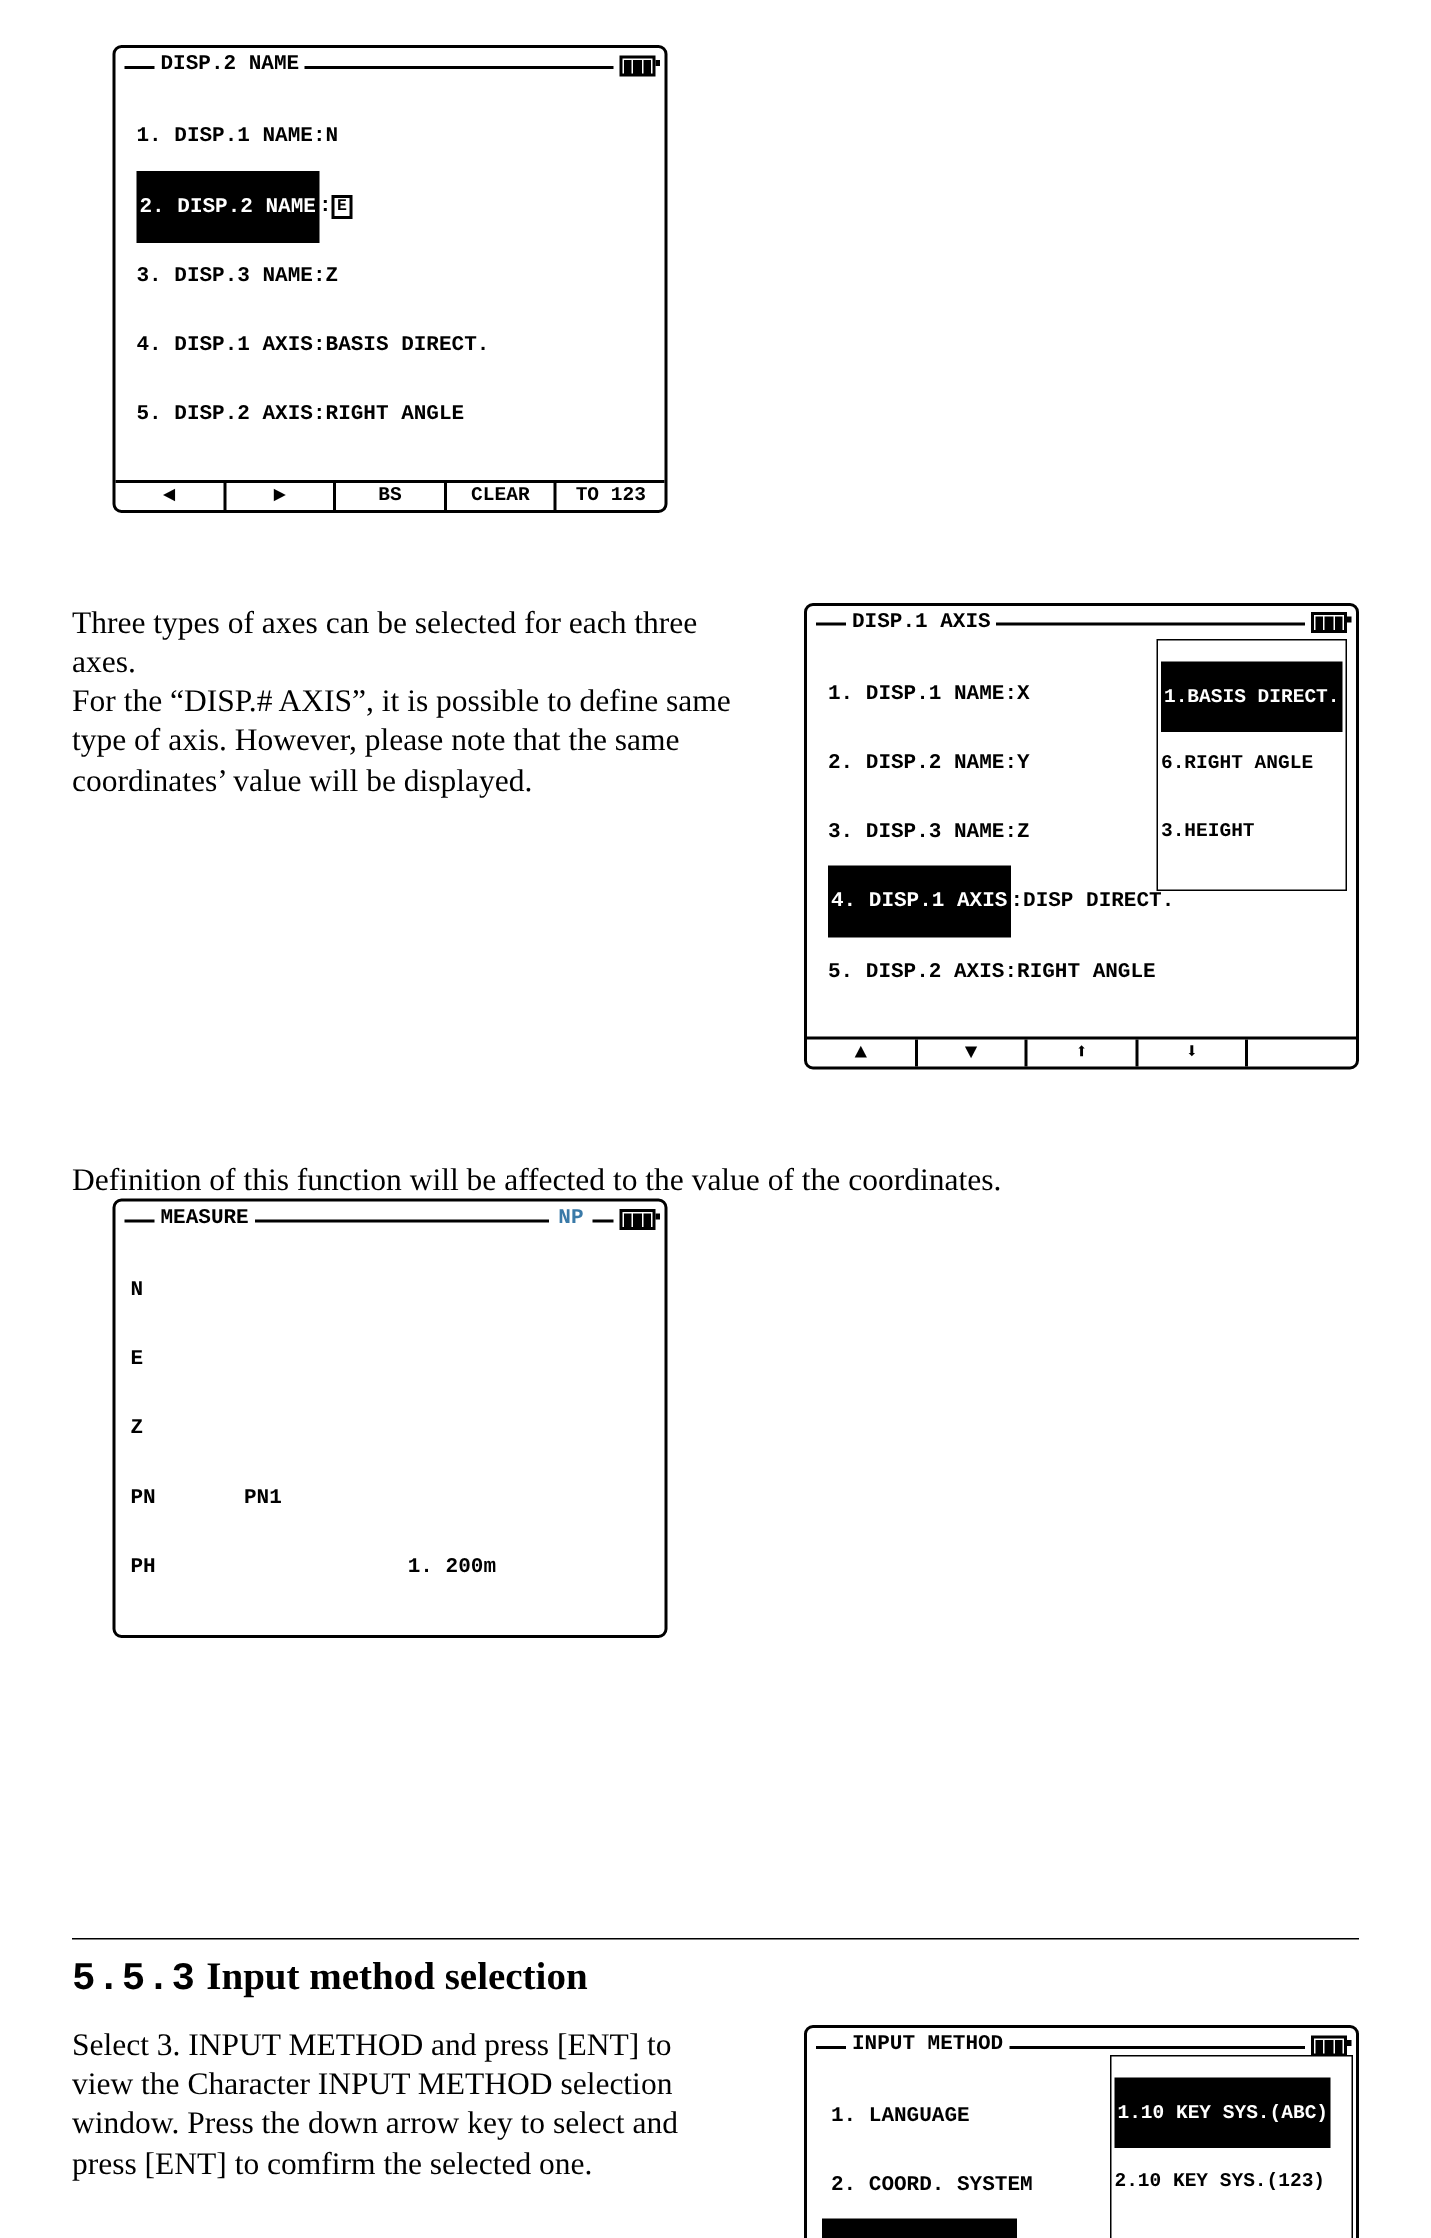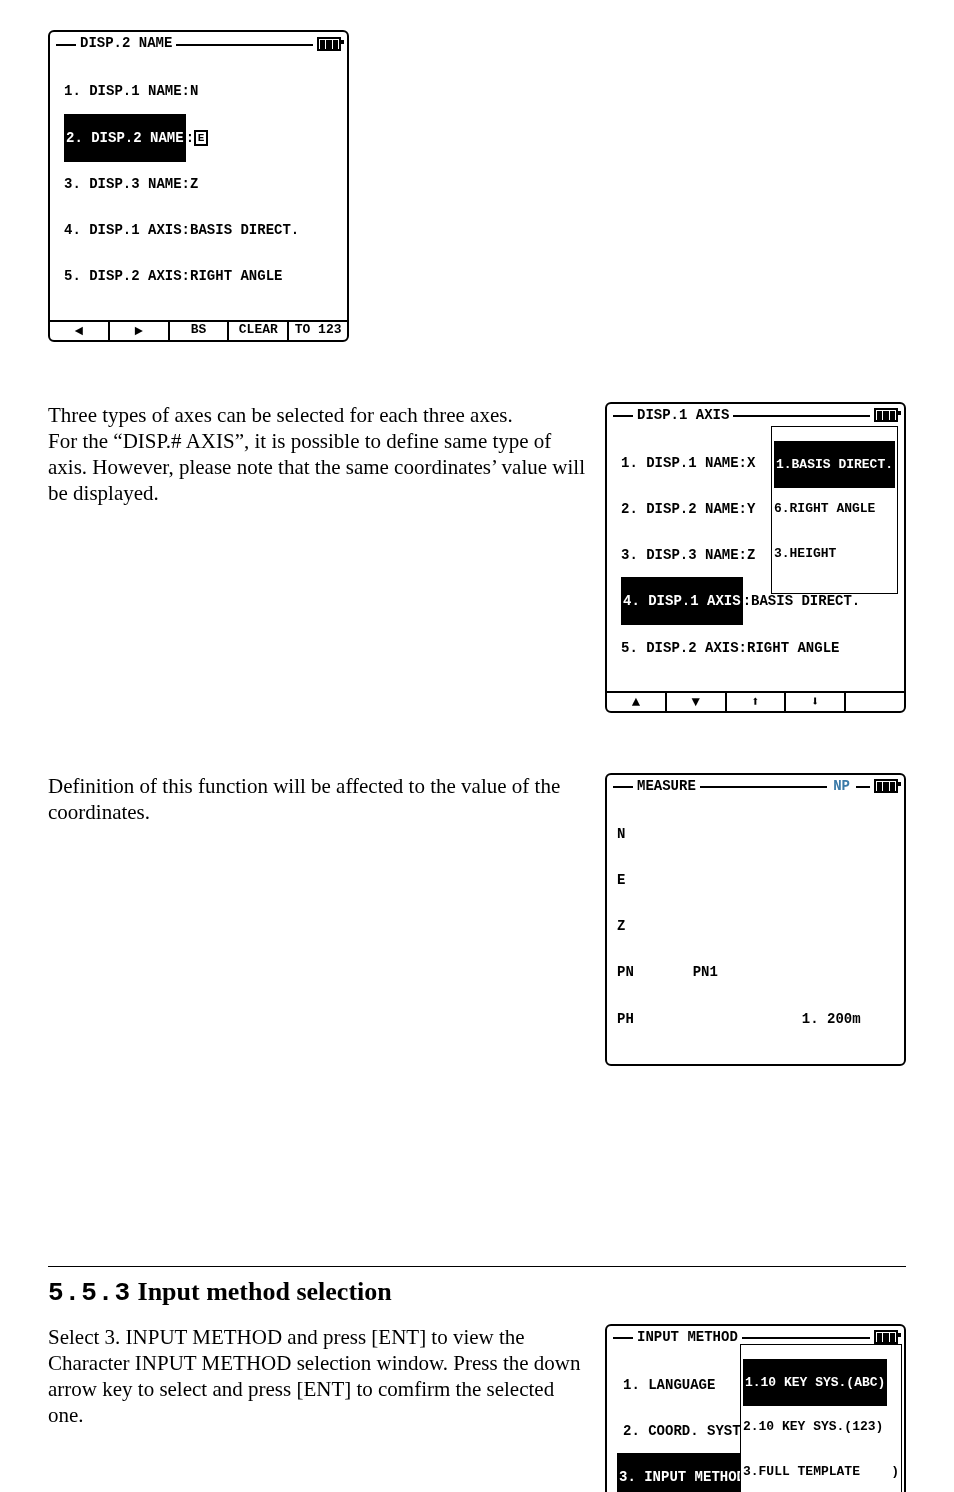--- a/index.html
+++ b/index.html
@@ -15,22 +15,23 @@
     display: flex;
     align-items: flex-start;
     margin-bottom: 60px;
   }
   .text-col {
     flex: 1;
     padding-right: 20px;
     line-height: 1.25;
   }
   .screen-col {
-    width: 301px;
+    width: 370px;
     flex-shrink: 0;
+    margin-left: 27px;
   }
   .lcd {
     border: 2px solid #000;
     border-radius: 6px;
     background: #fff;
     font-family: "Courier New", monospace;
     font-weight: bold;
     font-size: 14px;
     line-height: 1.1;
     padding: 4px 6px 2px 6px;
@@ -200,21 +201,21 @@
               <span></span>
               <span></span>
               <span></span>
             </div>
           </div>
       </div>
       <div class="lcd-body">
         <div>1. DISP.1 NAME:X</div>
         <div>2. DISP.2 NAME:Y</div>
         <div>3. DISP.3 NAME:Z</div>
-        <div><span class="inv">4. DISP.1 AXIS</span><span>:BASIS DIRECT.</span></div>
+        <div><span class="inv">4. DISP.1 AXIS</span><span>:DISP DIRECT.</span></div>
         <div>5. DISP.2 AXIS:RIGHT ANGLE</div>
       </div>
       <div class="menu-box" style="right:6px; top:22px;">
         <div><span class="inv">1.BASIS DIRECT.</span></div>
         <div>6.RIGHT ANGLE</div>
         <div>3.HEIGHT</div>
       </div>
       <div class="lcd-softkeys">
         <div class="softkey">
             <span class="arrow-icon">▲</span>
@@ -227,21 +228,21 @@
           </div>
         <div class="softkey">
             <span class="arrow-icon">⬇</span>
           </div>
         <div class="softkey"></div>
       </div>
     </div>
   </div>
 </div>
 
-<div class="row" style="margin-bottom:200px;">
+<div class="row" style="margin-bottom:200px;flex-direction:column;">
   <div class="text-col">Definition of this function will be affected to the value of the coordinates.</div>
   <div class="screen-col">
     <div class="lcd">
       <div class="lcd-title-row">
         <div class="lcd-hr" style="flex:0 0 20px"></div>
         <div class="lcd-title">MEASURE</div>
         <div class="lcd-hr"></div>
         <div class="np" style="padding:0 6px;font-weight:bold">NP</div>
         <div class="lcd-hr" style="flex:0 0 14px"></div>
         <div class="lcd-battery">

